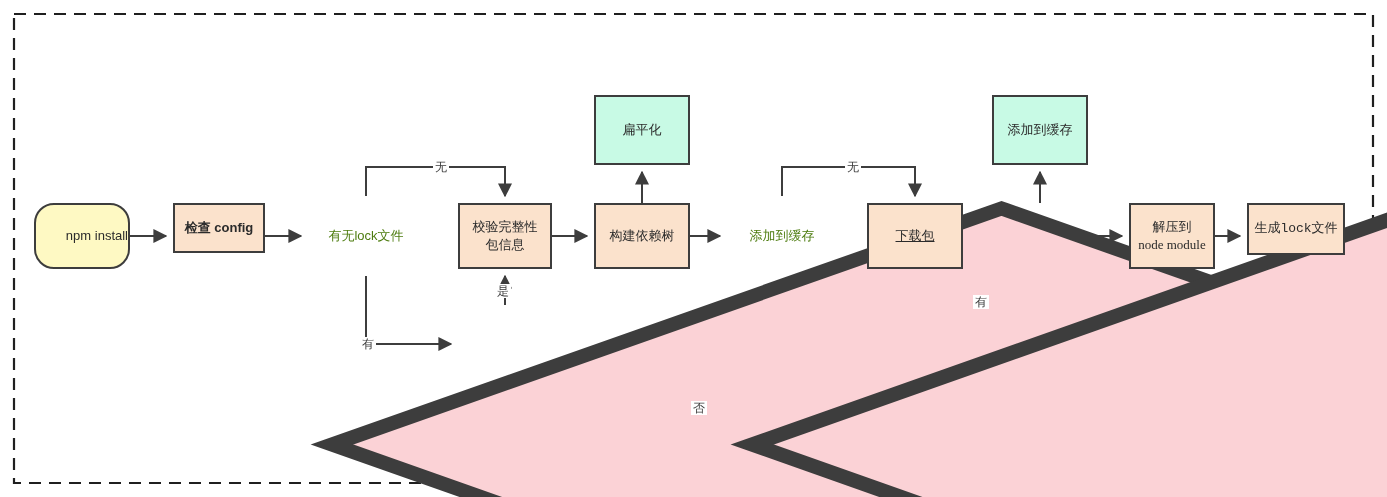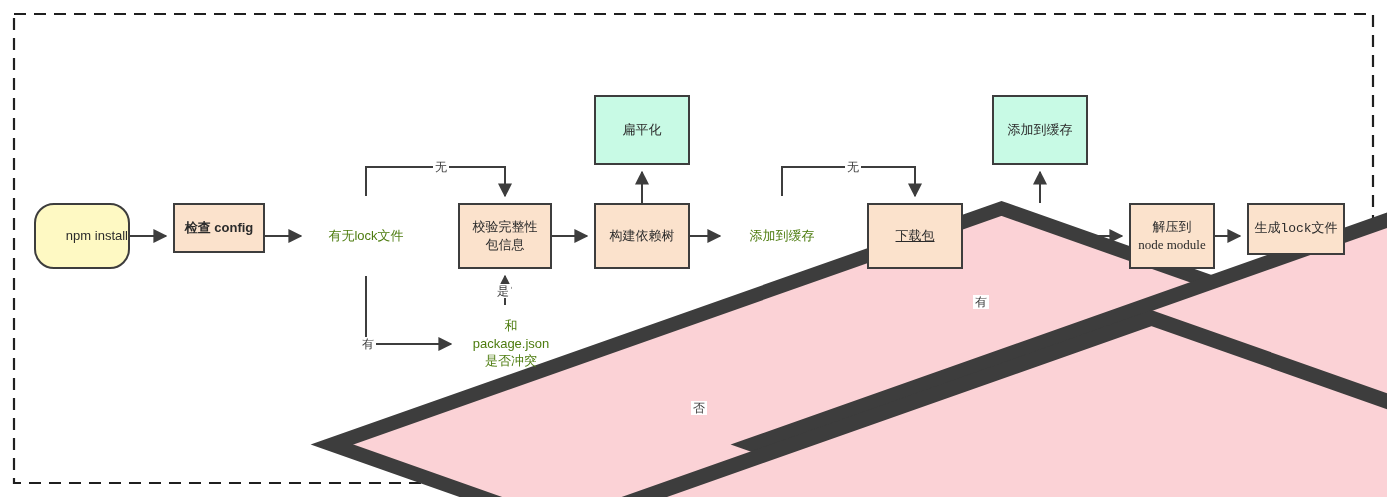--- a/index.html
+++ b/index.html
@@ -118,27 +118,20 @@
 
   <div class="node rect orange" style="left:1129px;top:203px;width:86px;height:66px;font-family:Liberation Serif, serif;">
     <span><span style="white-space:pre-line;">解压到
 node module</span></span>
   </div>
 
   <div class="node rect orange" style="left:1247px;top:203px;width:98px;height:52px;font-family:Liberation Mono, monospace;">
     <span>生成lock文件</span>
   </div>
 
-  <div class="dia" style="left:458px;top:305px;width:106px;height:76px;">
-    <svg class="shape" viewBox="0 0 106 76" preserveAspectRatio="none">
-      <polygon points="53,2 104,38 53,74 2,38" fill="#fbd2d6" stroke="#3d3d3d" stroke-width="2"></polygon>
-    </svg>
-    <span class="dlabel"><span style="white-space:pre-line;">和package.json
-是否冲突</span></span>
-  </div>
 
   <span class="elabel" style="left:441px;top:167px;">无</span>
   <span class="elabel" style="left:368px;top:344px;">有</span>
   <span class="elabel" style="left:503px;top:291px;">是</span>
   <span class="elabel" style="left:699px;top:408px;">否</span>
   <span class="elabel" style="left:853px;top:167px;">无</span>
   <span class="elabel" style="left:981px;top:302px;">有</span>
 
 </div>
 

